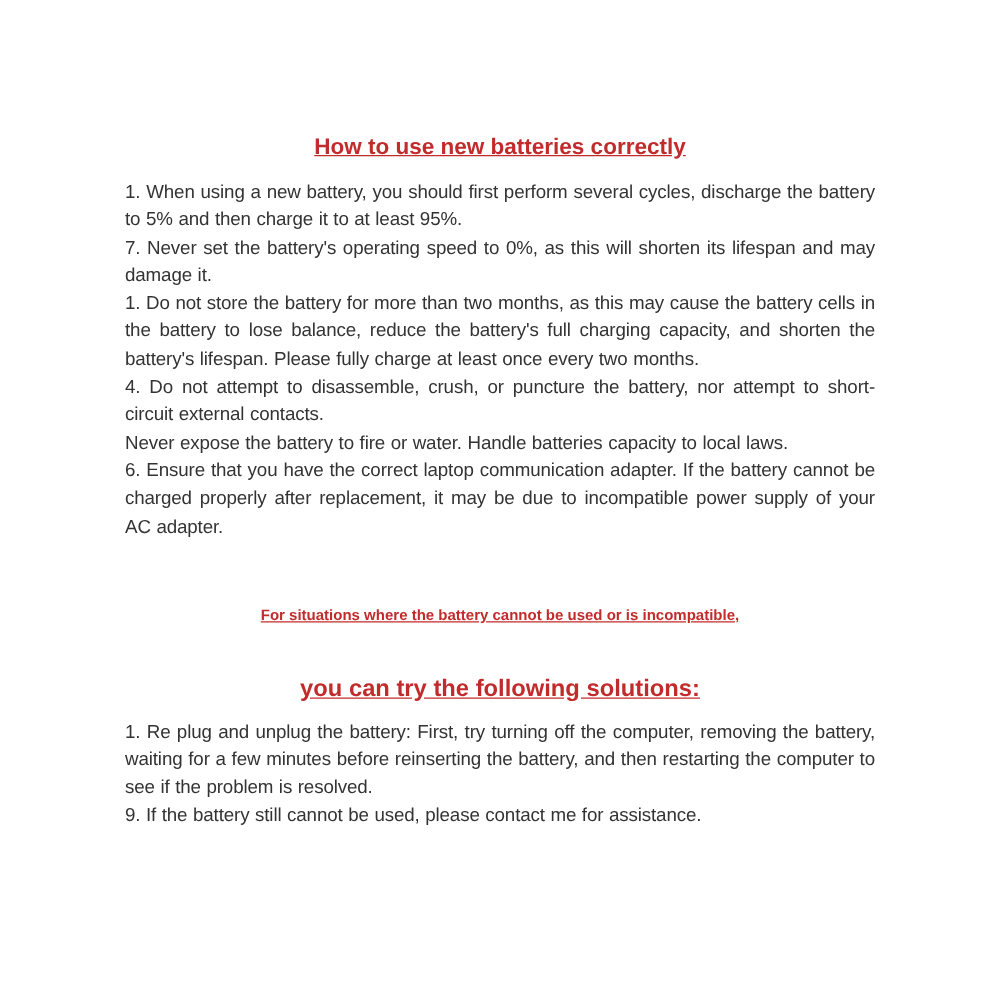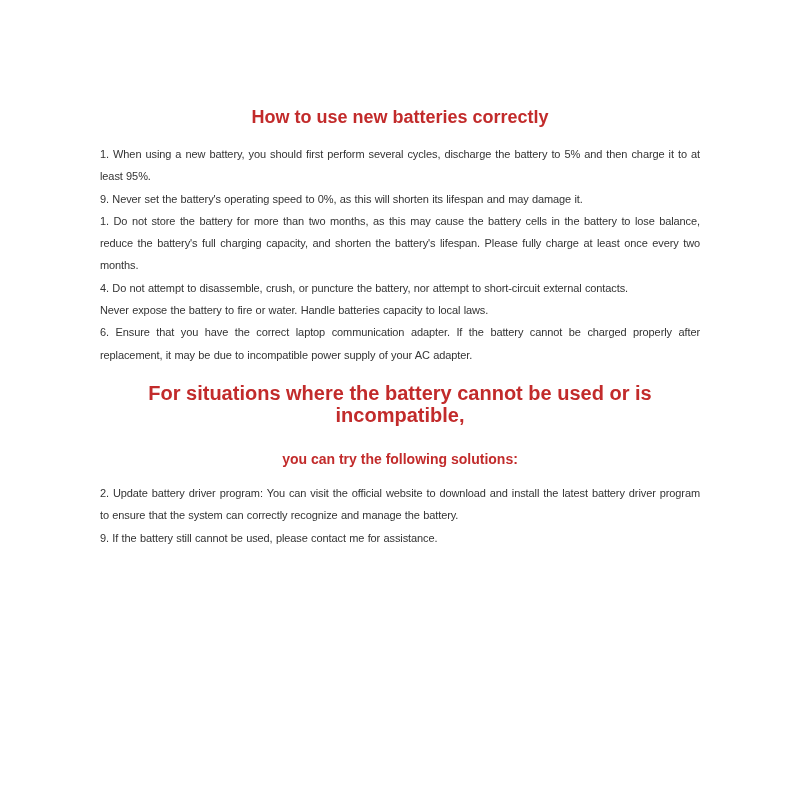--- a/index.html
+++ b/index.html
@@ -21,65 +21,66 @@
     top: 106px;
     width: 600px;
   }
   .section-title {
     margin: 0;
     font-size: 18px;
     line-height: 22px;
     font-weight: bold;
     text-align: center;
     color: #c22b2b;
+    text-decoration: underline;
   }
   .title-1 {
     margin-bottom: 15px;
   }
   .body-copy p {
     margin: 0;
-    font-size: 11px;
+    font-size: 15px;
     line-height: 22.3px;
     text-align: justify;
     color: #333333;
     letter-spacing: -0.1px;
     word-spacing: 0.4px;
   }
   .title-2-line1 {
-    margin-top: 16px;
-    font-size: 20px;
+    margin-top: 48px;
+    font-size: 12px;
   }
   .title-2-line2 {
-    margin-top: 22px;
-    font-size: 14px;
+    margin-top: 38px;
+    font-size: 19px;
   }
   .solutions {
     margin-top: 12px;
   }
 </style>
 </head>
 <body>
 
 <div class="page">
   <div class="content">
 
     <h1 class="section-title title-1">How to use new batteries correctly</h1>
 
     <div class="body-copy">
       <p>1. When using a new battery, you should first perform several cycles, discharge the battery to 5% and then charge it to at least 95%.</p>
-      <p>9. Never set the battery's operating speed to 0%, as this will shorten its lifespan and may damage it.</p>
+      <p>7. Never set the battery's operating speed to 0%, as this will shorten its lifespan and may damage it.</p>
       <p>1. Do not store the battery for more than two months, as this may cause the battery cells in the battery to lose balance, reduce the battery's full charging capacity, and shorten the battery's lifespan. Please fully charge at least once every two months.</p>
       <p>4. Do not attempt to disassemble, crush, or puncture the battery, nor attempt to short-circuit external contacts.</p>
       <p>Never expose the battery to fire or water. Handle batteries capacity to local laws.</p>
       <p>6. Ensure that you have the correct laptop communication adapter. If the battery cannot be charged properly after replacement, it may be due to incompatible power supply of your AC adapter.</p>
     </div>
 
     <h2 class="section-title title-2-line1">For situations where the battery cannot be used or is incompatible,</h2>
 
     <h2 class="section-title title-2-line2">you can try the following solutions:</h2>
 
     <div class="body-copy solutions">
-      <p>2. Update battery driver program: You can visit the official website to download and install the latest battery driver program to ensure that the system can correctly recognize and manage the battery.</p>
+      <p>1. Re plug and unplug the battery: First, try turning off the computer, removing the battery, waiting for a few minutes before reinserting the battery, and then restarting the computer to see if the problem is resolved.</p>
       <p>9. If the battery still cannot be used, please contact me for assistance.</p>
     </div>
 
   </div>
 </div>
 
 </body></html>

